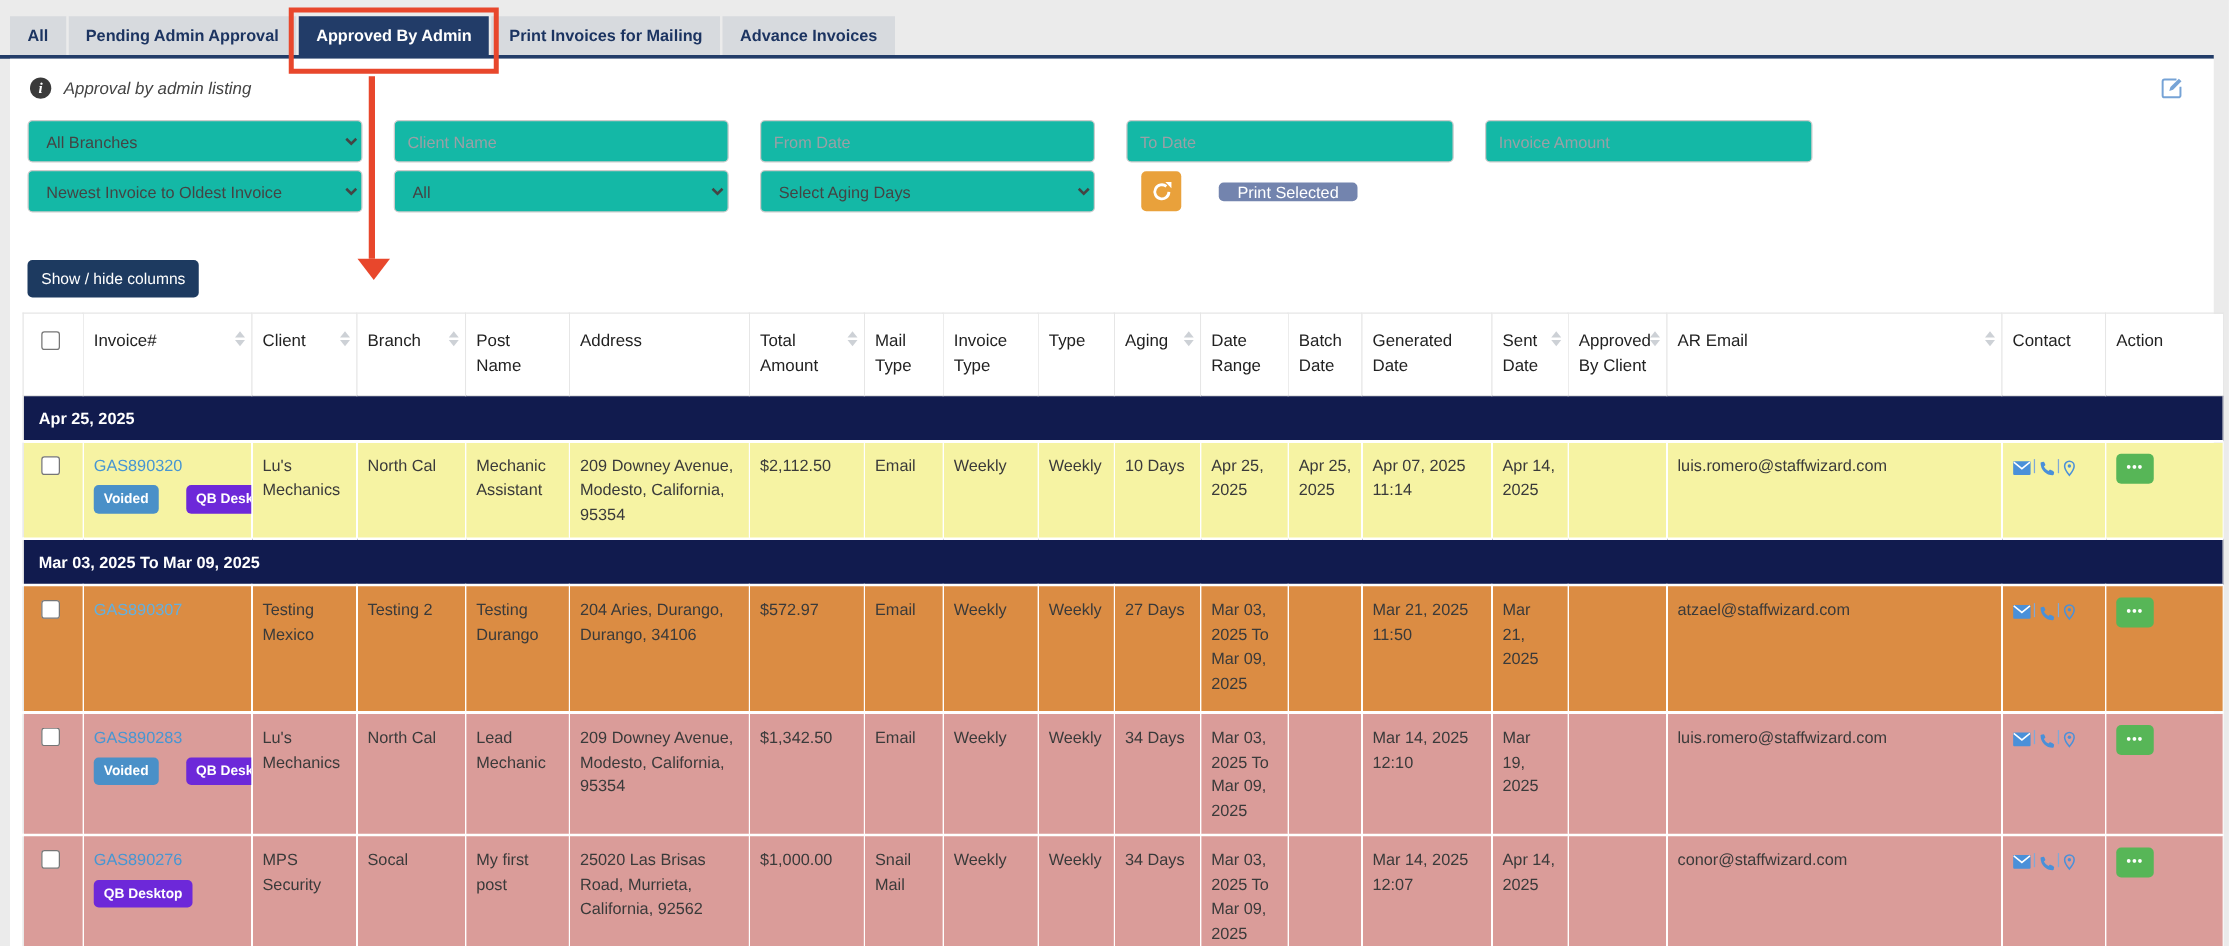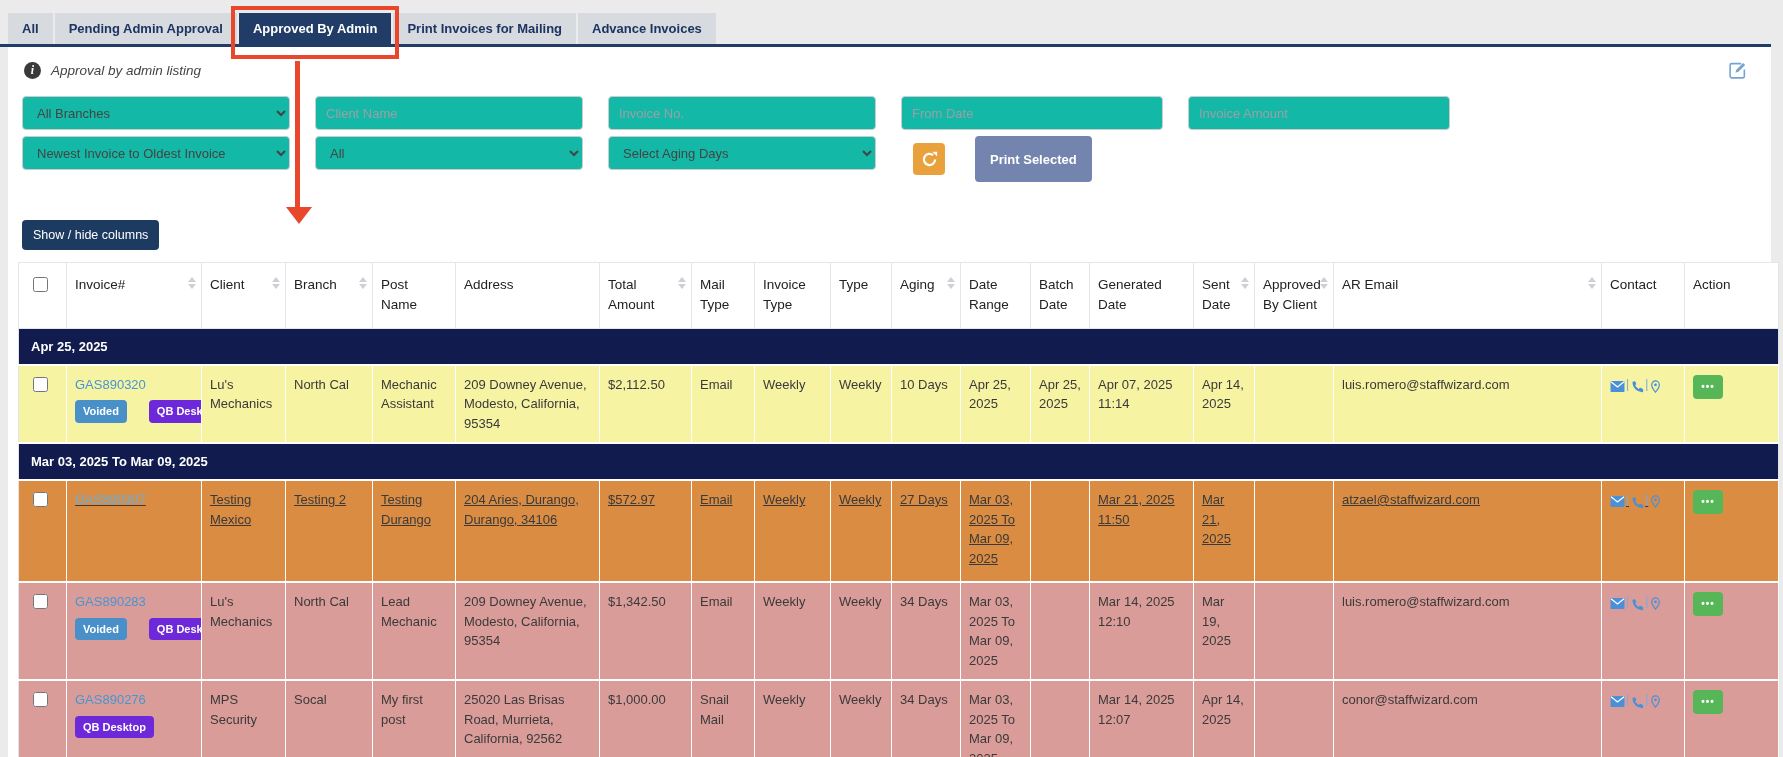--- a/index.html
+++ b/index.html
@@ -33,43 +33,43 @@
   .filters{display:grid;grid-template-columns:268px 268px 268px 262px 262px;
     column-gap:25px;row-gap:6px;margin:16px 4px 0 4px;}
   .flt{height:34px;border:1px solid #ccc;border-radius:4px;padding:0 10px;font-size:13px;
     color:#444;background:#14b8a6;width:100%;box-sizing:border-box;
     font-family:"Liberation Sans", sans-serif;}
   .flt::placeholder{color:#9aa0a6;}
   select.flt{color:#444;}
   .filter-buttons{display:flex;align-items:center;gap:30px;padding-left:12px;}
   .btn-refresh{width:32px;height:32px;border:none;border-radius:4px;background:#e9a13b;
     cursor:pointer;display:inline-flex;align-items:center;justify-content:center;line-height:0;}
-  .btn-print{height:46px;border:none;border-radius:4px;background:#7384ae;color:#fff;
-    font-size:13px;padding:0 15px;cursor:pointer;font-family:"Liberation Sans", sans-serif;font-weight:bold;}
+  .btn-print{height:15px;border:none;border-radius:4px;background:#7384ae;color:#fff;
+    font-size:13px;padding:0 15px;cursor:pointer;font-family:"Liberation Sans", sans-serif;}
 
   
   .toolbar-row{display:flex;justify-content:flex-start;margin:38px 4px 12px 4px;}
   .btn-showhide{height:30px;border:none;border-radius:4px;background:#1d3a60;color:#fff;
     font-size:12.5px;padding:0 11px;cursor:pointer;font-family:"Liberation Sans", sans-serif;}
 
   
   table{width:100%;border-collapse:collapse;table-layout:fixed;border:1px solid #e3e3e3;}
   th{font-size:13.5px;font-weight:400;color:#222;text-align:left;vertical-align:top;
     padding:12px 8px;border:1px solid #e6e6e6;background:#fff;position:relative;line-height:1.5;}
   .sort{position:absolute;right:5px;top:14px;display:flex;flex-direction:column;gap:2px;}
   .sort i{width:0;height:0;border-left:4px solid transparent;border-right:4px solid transparent;display:block;}
   .sort .up{border-bottom:5px solid #cdd1d6;}
   .sort .down{border-top:5px solid #cdd1d6;}
   .group-row td{background:#111b4e;color:#fff;font-size:13px;font-weight:700;
     padding:10px 12px;border-bottom:2px solid #fff;}
   .data-row td{font-size:13px;color:#3a3a3a;vertical-align:top;padding:9px 8px;line-height:1.5;
     border-right:1px solid rgba(255,255,255,.75);border-bottom:2px solid #fff;
     overflow:hidden;word-wrap:break-word;}
   .row-yellow td{background:#f6f3a3;}
-  .row-orange td{background:#db8c43;text-decoration:underline;}
+  .row-orange td{background:#db8c43;}
   .row-pink td{background:#da9c99;}
   .inv-link{color:#4796d2;text-decoration:none;font-size:13px;}
   .row-orange .inv-link{color:#62b0e0;}
   .badges{margin-top:6px;white-space:nowrap;}
   .badge{display:inline-block;padding:3px 8px;border-radius:4px;color:#fff;font-size:11px;
     font-weight:700;margin-right:22px;}
   .badge-voided{background:#4a90c8;}
   .badge-qb{background:#6d28d9;}
   .c-check input{margin:2px 0 0 6px;width:15px;height:15px;}
   .c-contact{white-space:nowrap;}
@@ -107,22 +107,22 @@
           <path d="M7 11.2l.9-3L14.3 1.8l2 2L9.9 10.2z" fill="#76a3d6"></path>
         </svg>
       </span>
     </div>
 
     <div class="filters">
       <select class="flt">
         <option>All Branches</option>
       </select>
       <input class="flt" type="text" placeholder="Client Name" style="">
-      <input class="flt" type="text" placeholder="Invoice No." style="">
       <input class="flt" type="text" placeholder="From Date" style="">
+      <input class="flt" type="text" placeholder="To Date" style="">
 
       <input class="flt" type="text" placeholder="Invoice Amount" style="">
       <select class="flt">
         <option>Newest Invoice to Oldest Invoice</option>
       </select>
       <select class="flt">
         <option>All</option>
       </select>
       <select class="flt">
         <option>Select Aging Days</option>

